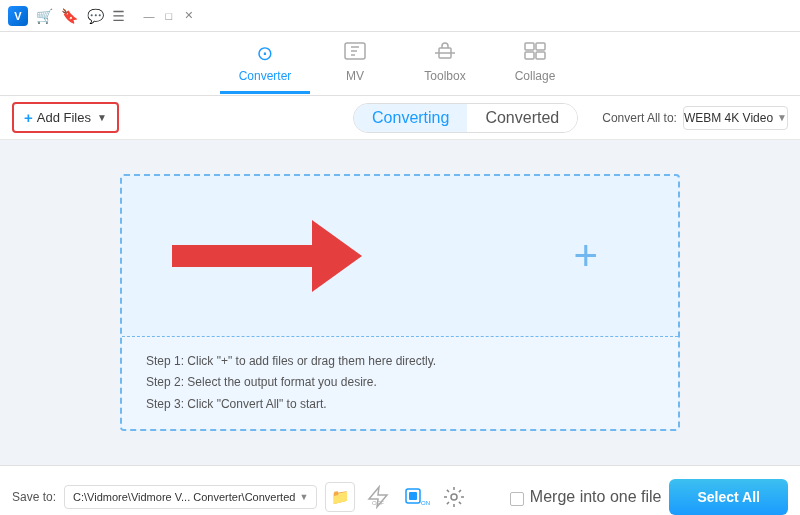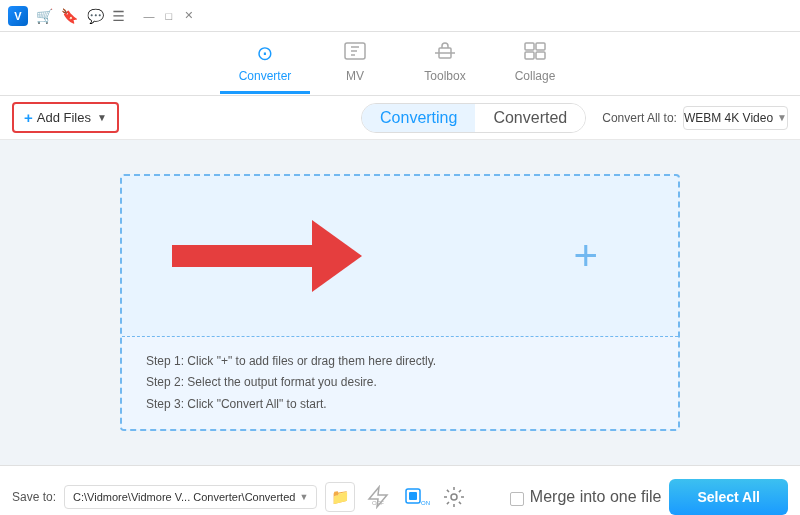--- a/index.html
+++ b/index.html
@@ -148,21 +148,21 @@
       color: #555;
     }
     .conv-tab.active {
       background: #e8f4ff;
       color: #1a9bff;
     }
 
     .convert-all-to {
       display: flex;
       align-items: center;
-      margin-left: 16px;
+      margin-left: 24px;
       gap: 6px;
       font-size: 12px;
       color: #555;
     }
     .convert-all-to-select {
       display: flex;
       align-items: center;
       border: 1px solid #ddd;
       border-radius: 4px;
       padding: 4px 0;

